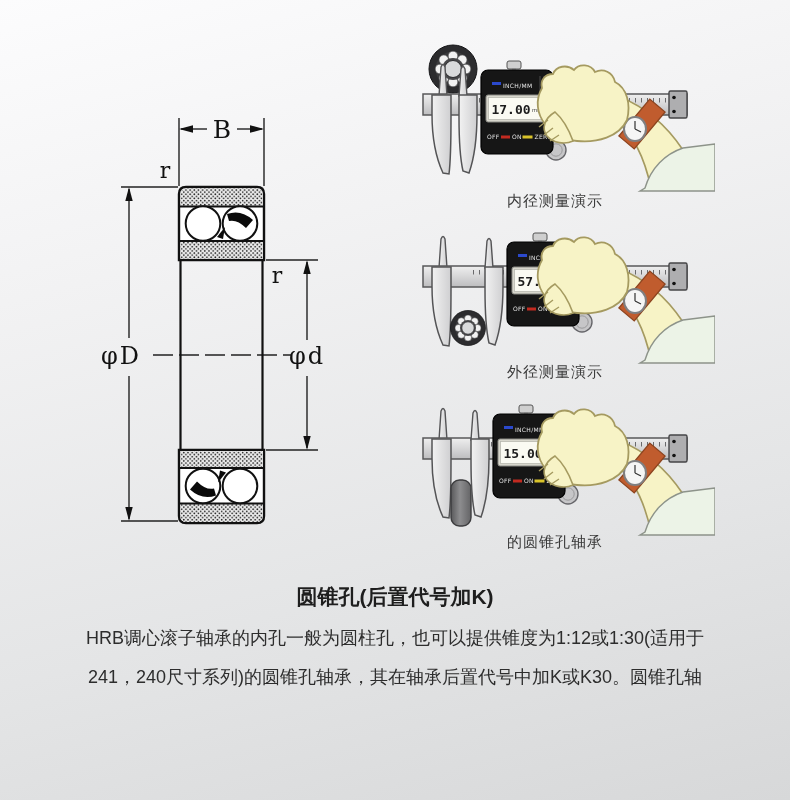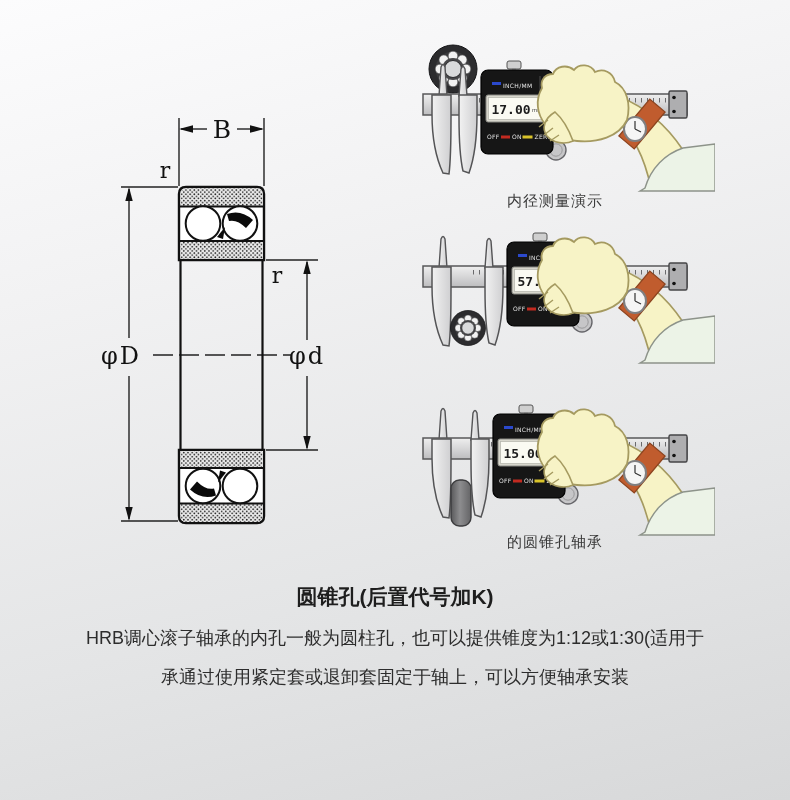--- a/index.html
+++ b/index.html
@@ -224,36 +224,37 @@
       <use href="#cal-slider"></use>
       <text class="cal-small-label" x="102" y="45.5">INCH/MM</text>
       <text class="lcd-reading" x="110" y="71.5" text-anchor="middle">57.00</text>
       <text class="lcd-mm" x="131" y="70">mm</text>
       <text class="cal-small-label" x="86" y="96.5">OFF</text>
       <text class="cal-small-label" x="111" y="96.5">ON</text>
       <text class="cal-small-label" x="133.5" y="96.5">ZERO</text>
     </g>
     <use href="#hand-glove"></use>
   </svg>
+  <div class="demo-caption cap2">外径测量演示</div>
 
   <svg class="demo-svg demo3" viewBox="0 0 320 152">
     <use href="#cal-static"></use>
     <use href="#cylinder-specimen" transform="translate(66,117)"></use>
     <g transform="translate(18,0)">
       <use href="#cal-slider"></use>
       <text class="cal-small-label" x="102" y="45.5">INCH/MM</text>
       <text class="lcd-reading" x="110" y="71.5" text-anchor="middle">15.00</text>
       <text class="lcd-mm" x="131" y="70">mm</text>
       <text class="cal-small-label" x="86" y="96.5">OFF</text>
       <text class="cal-small-label" x="111" y="96.5">ON</text>
       <text class="cal-small-label" x="133.5" y="96.5">ZERO</text>
     </g>
     <use href="#hand-glove"></use>
   </svg>
   <div class="demo-caption cap3">的圆锥孔轴承</div>
 
   <div class="section-heading">圆锥孔(后置代号加K)</div>
   <div class="section-paragraph">
     <div class="para-line">HRB调心滚子轴承的内孔一般为圆柱孔，也可以提供锥度为1:12或1:30(适用于</div>
-    <div class="para-line">承通过使用紧定套或退卸套固定于轴上，可以方便轴承安装</div>
+    <div class="para-line">241，240尺寸系列)的圆锥孔轴承，其在轴承后置代号中加K或K30。圆锥孔轴</div>
   </div>
 
 </div>
 
 </body></html>

